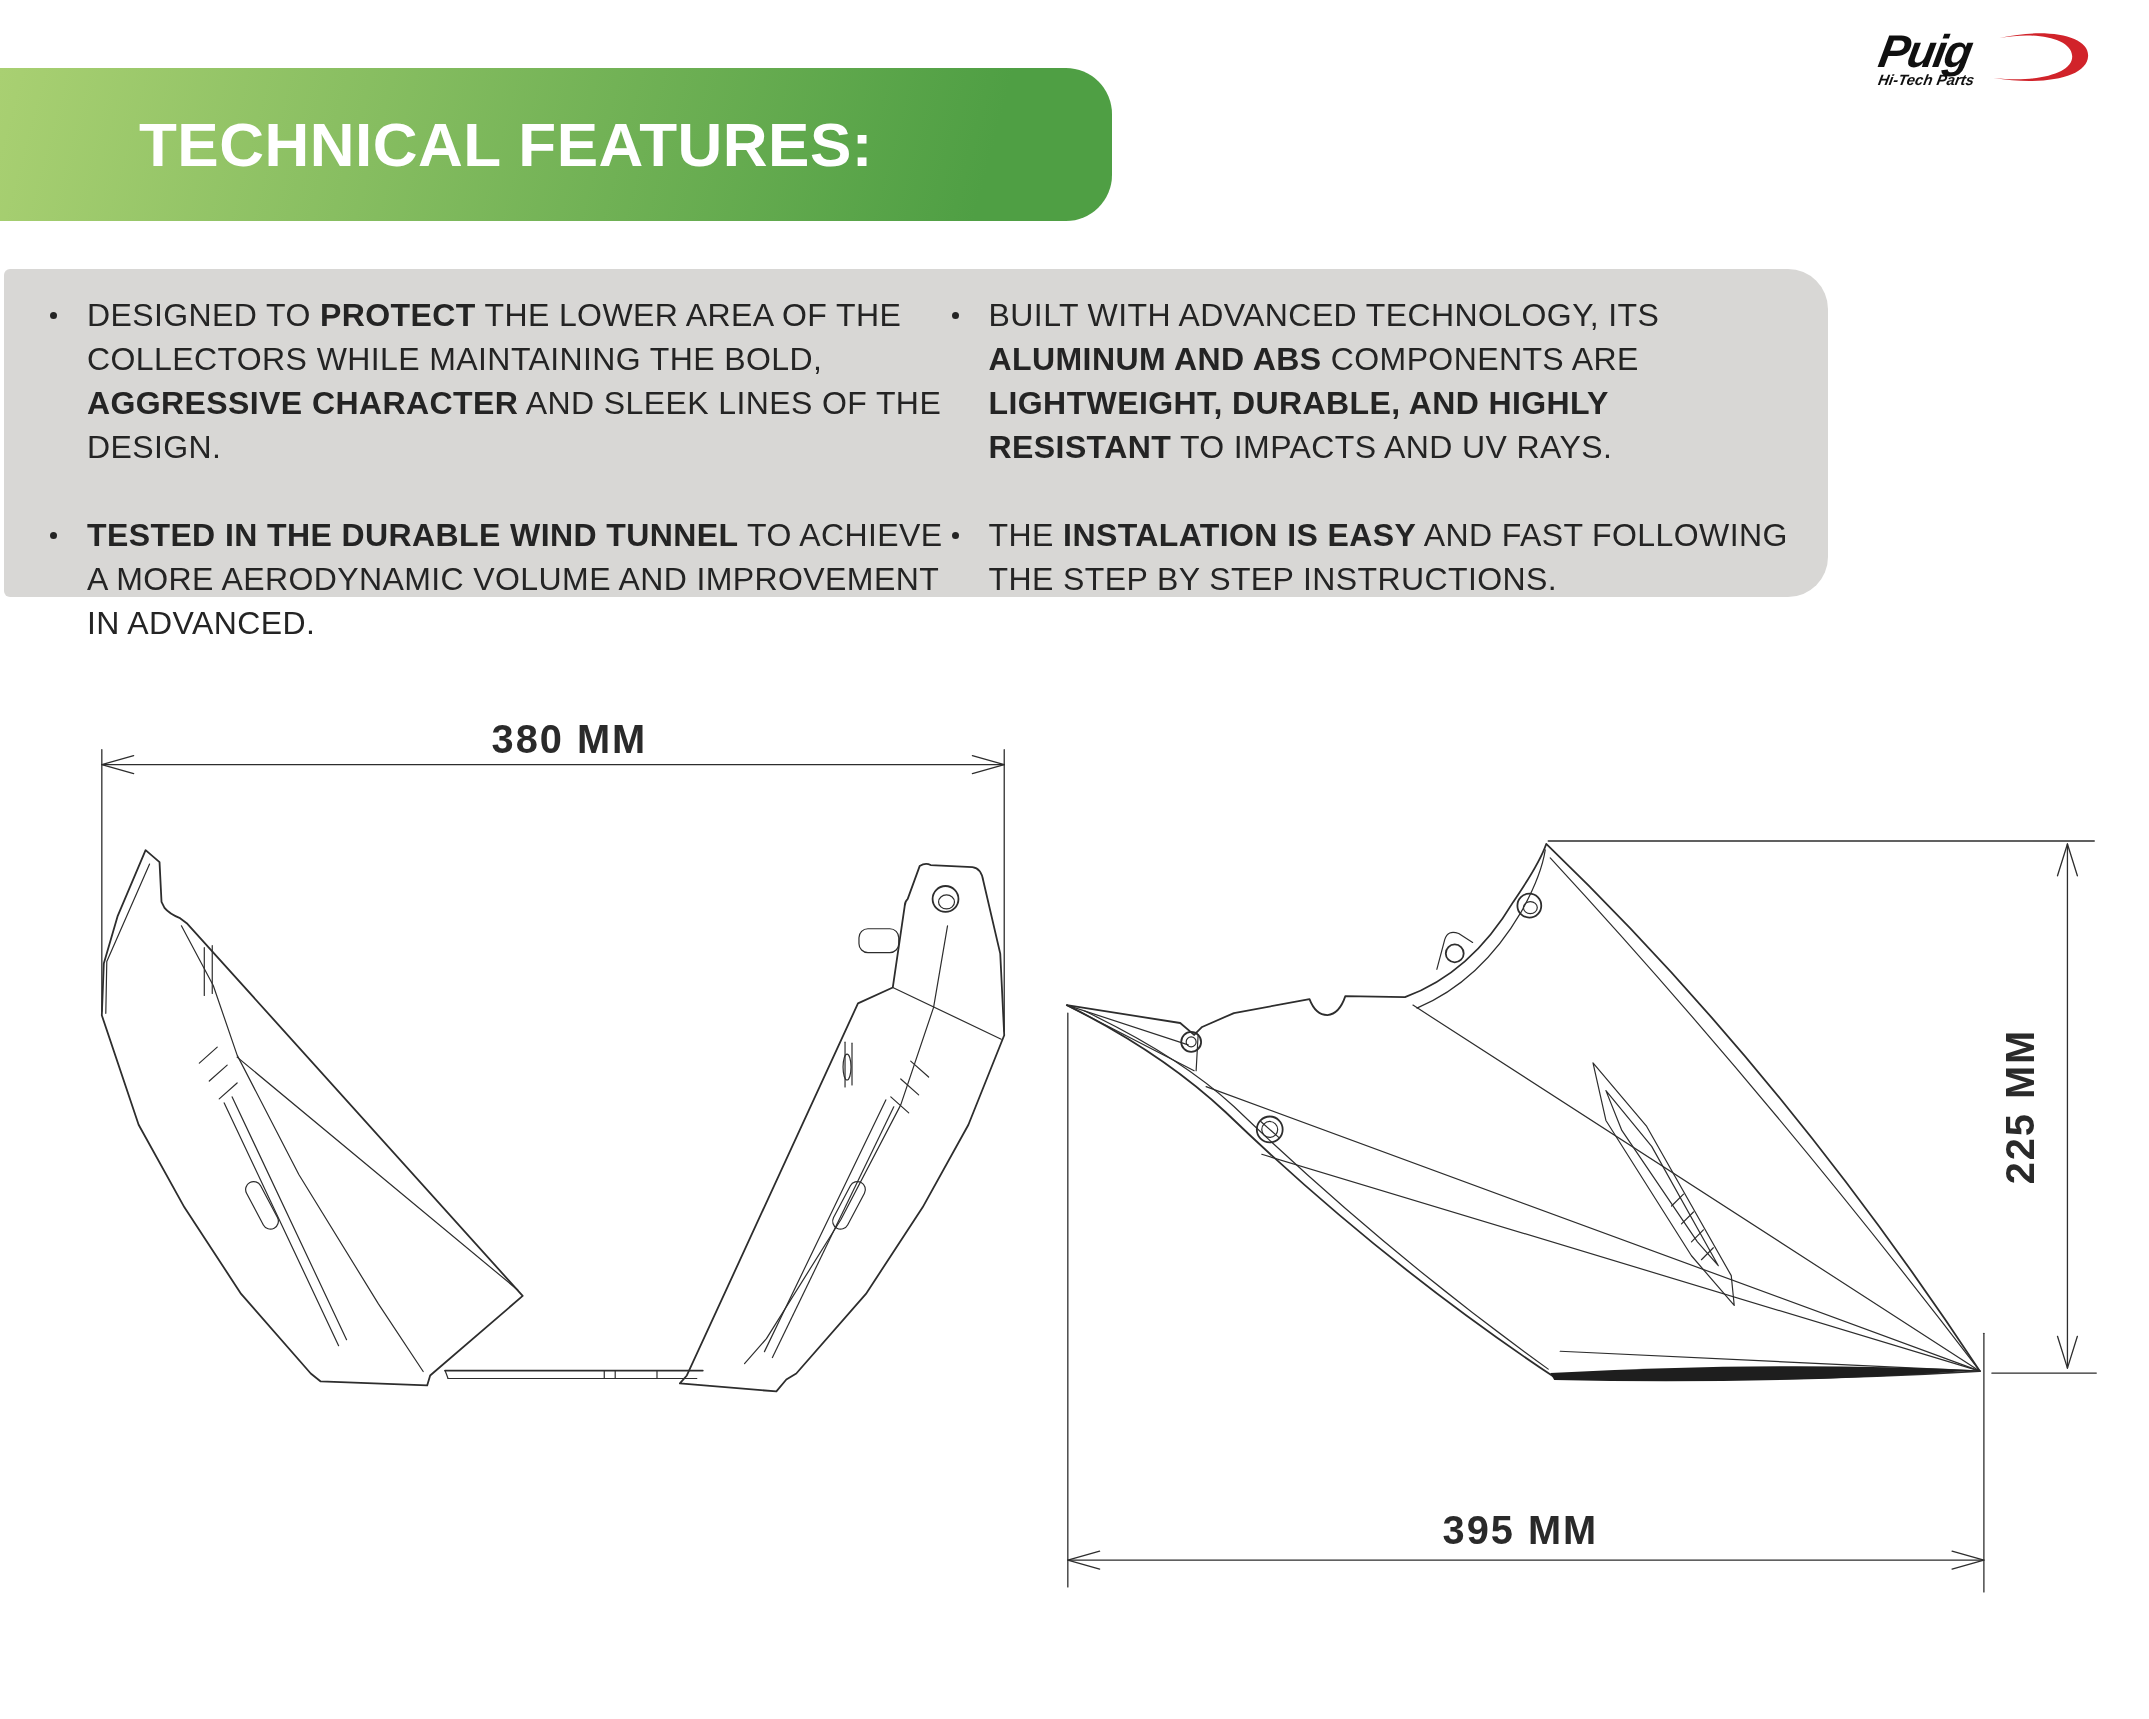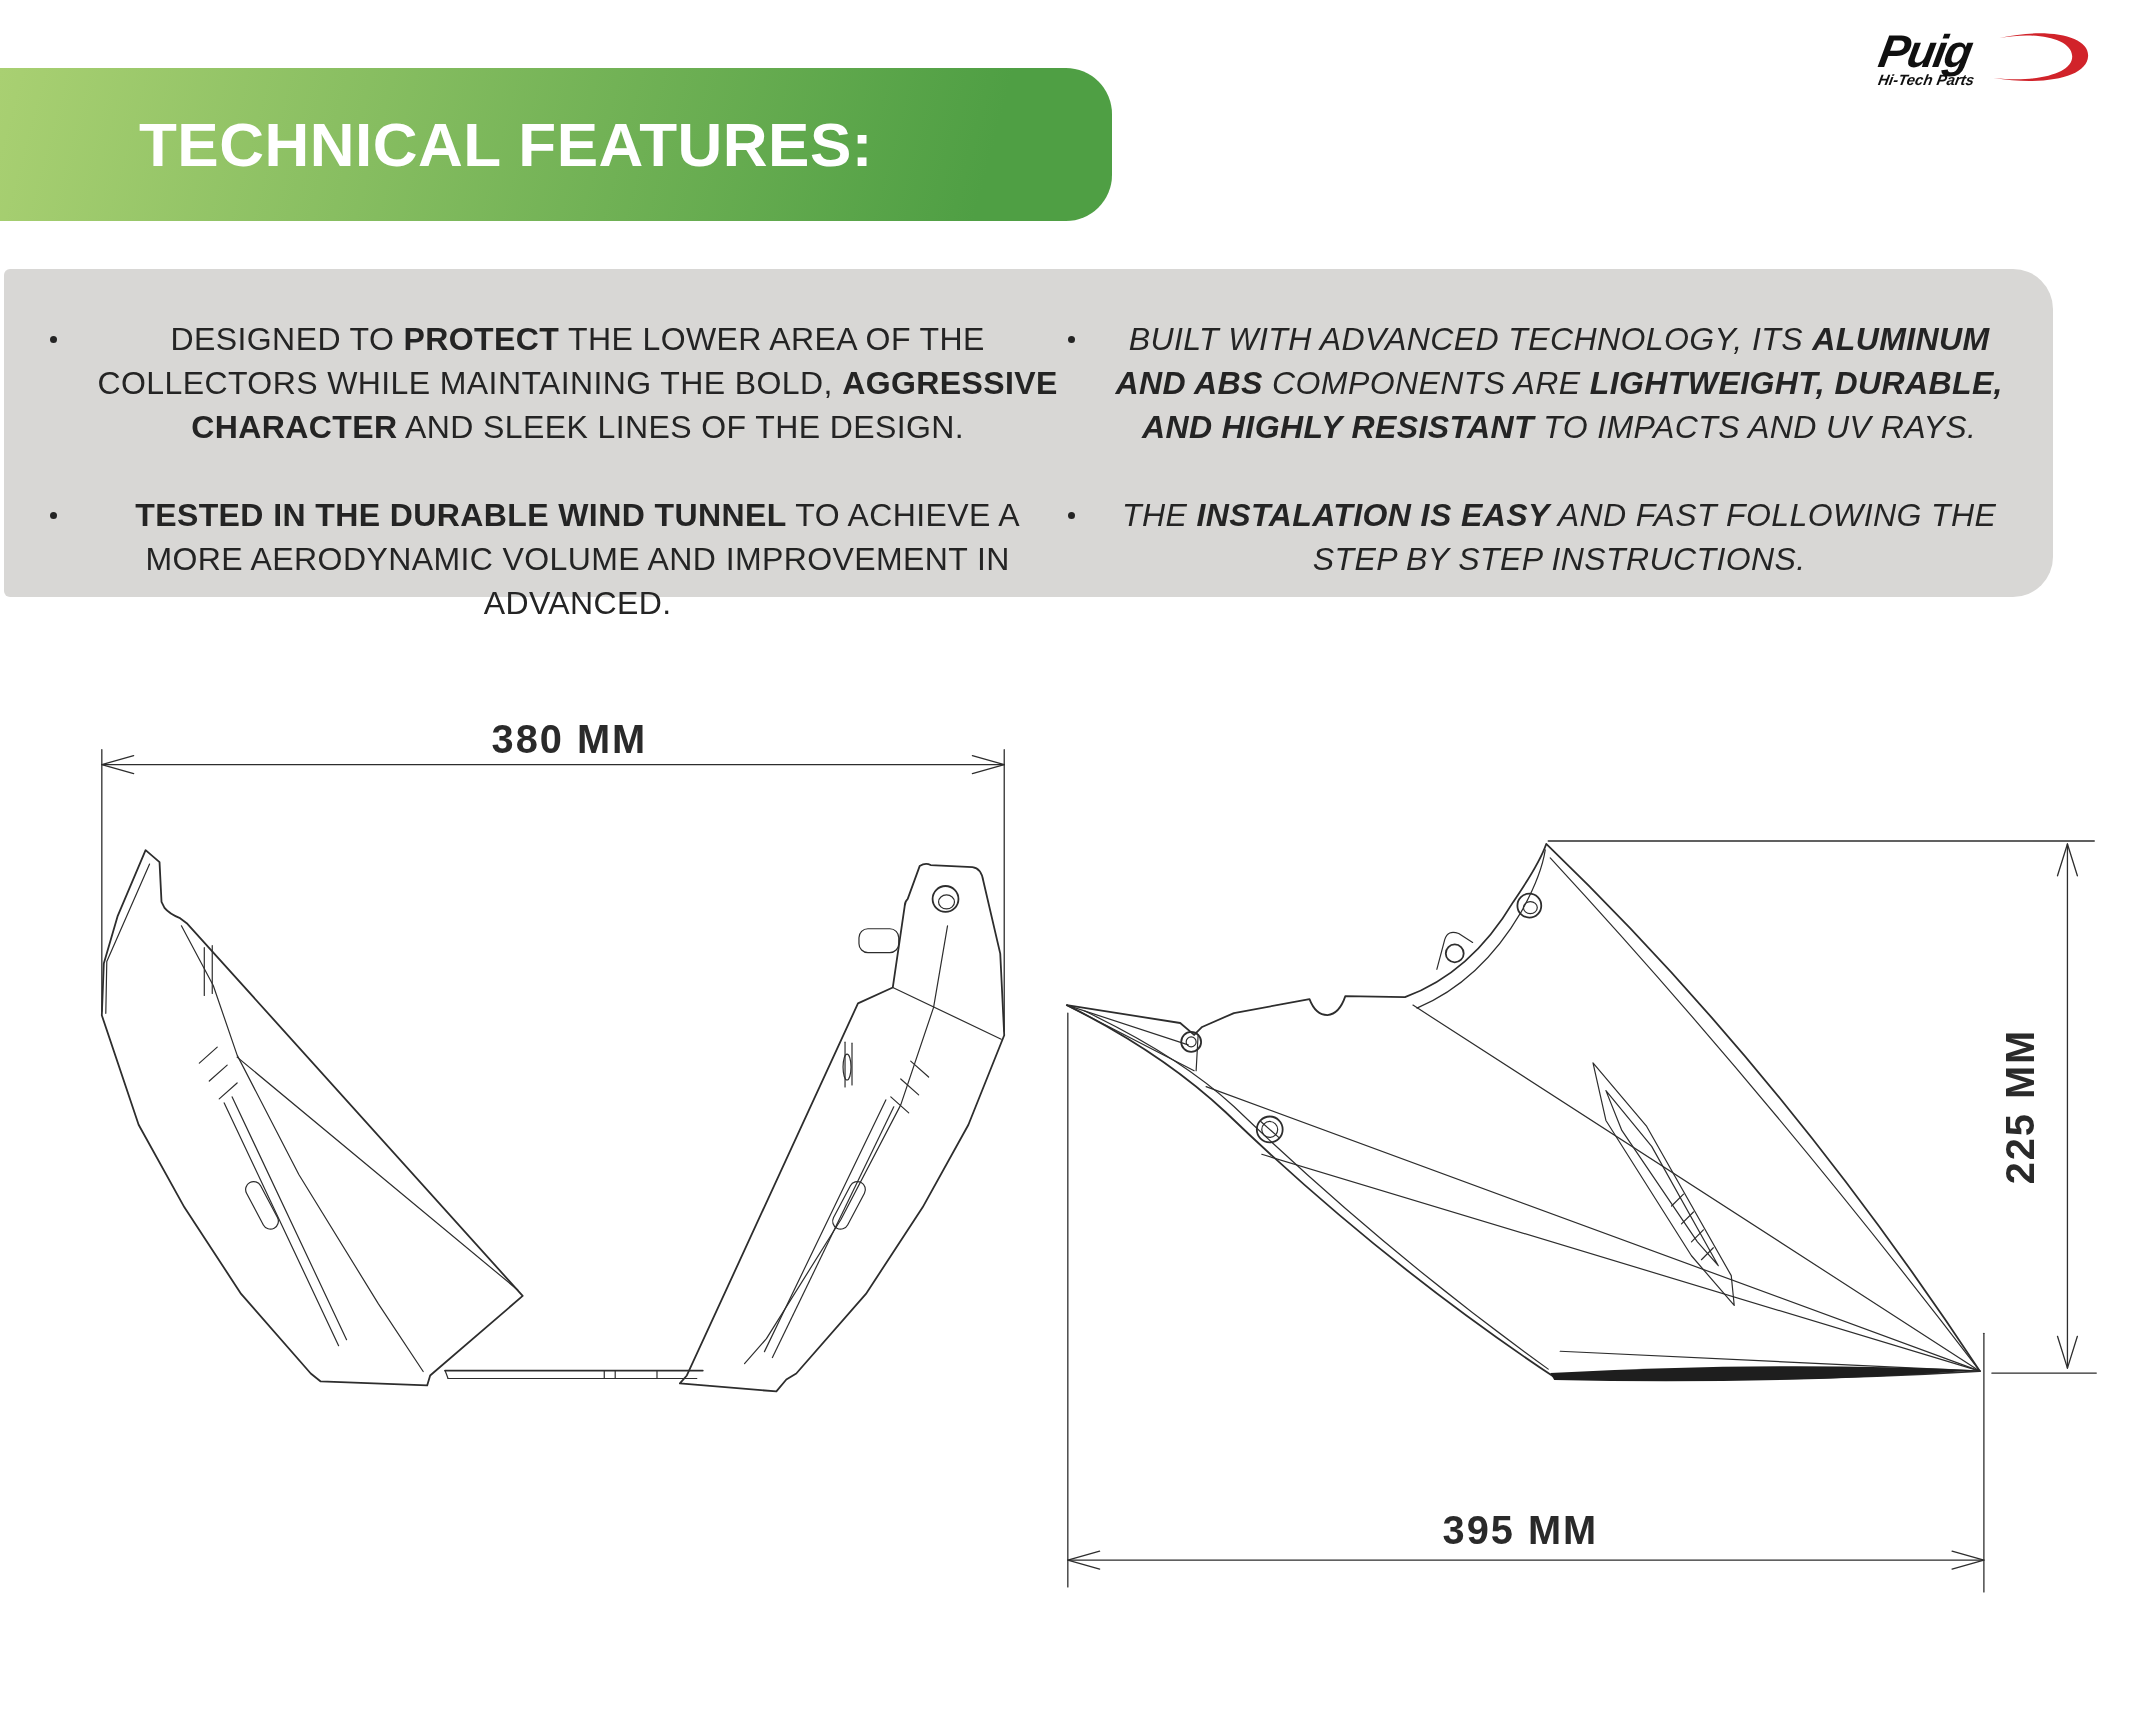--- a/index.html
+++ b/index.html
@@ -18,31 +18,30 @@
   }
   .banner h1{
     margin:0 0 0 139px;
     font-size:62px;font-weight:800;letter-spacing:0.5px;
     color:#ffffff;white-space:nowrap;
   }
   
   .logo{position:absolute;left:1876px;top:26px;width:239px;height:66px;}
   
   .panel{
-    position:absolute;left:4px;top:269px;width:2049px;height:328px;
+    position:absolute;left:4px;top:269px;width:1824px;height:328px;
     background:var(--panel-gray);
     border-radius:6px 40px 40px 6px;
     box-sizing:border-box;
-    padding:48px 40px 0 46px;
+    padding:24px 40px 0 46px;
     display:flex;
-    text-align:center;
   }
   .feat-col{position:relative;}
   .feat-col.c0{width:1051px;}
-  .feat-col.c1{width:975px;font-style:italic;}
+  .feat-col.c1{width:975px;}
   .feat-item{
     display:flex;align-items:flex-start;
     margin-bottom:44px;
   }
   .feat-item .dot{
     flex:0 0 auto;
     width:7px;height:7px;border-radius:50%;
     background:var(--text-dark);
     margin:19px 30px 0 0;
   }

